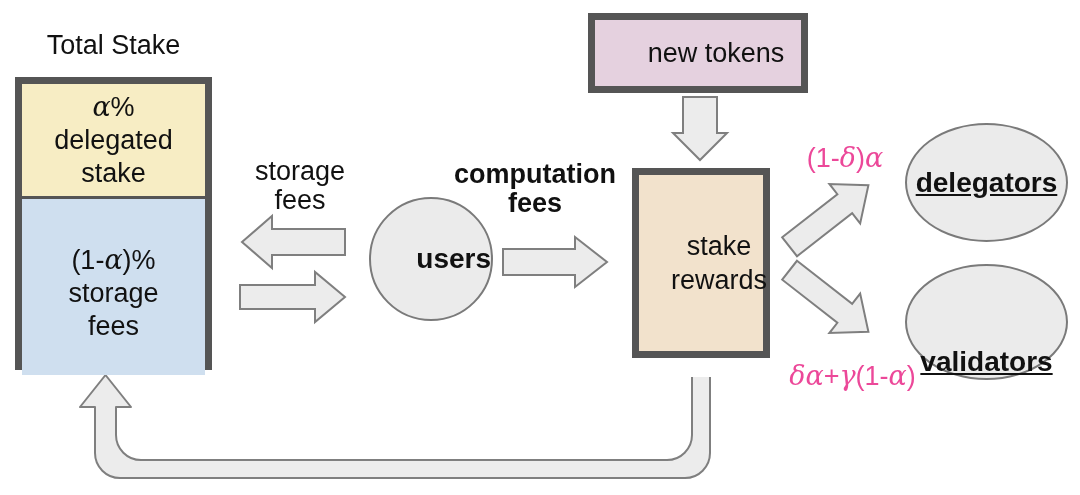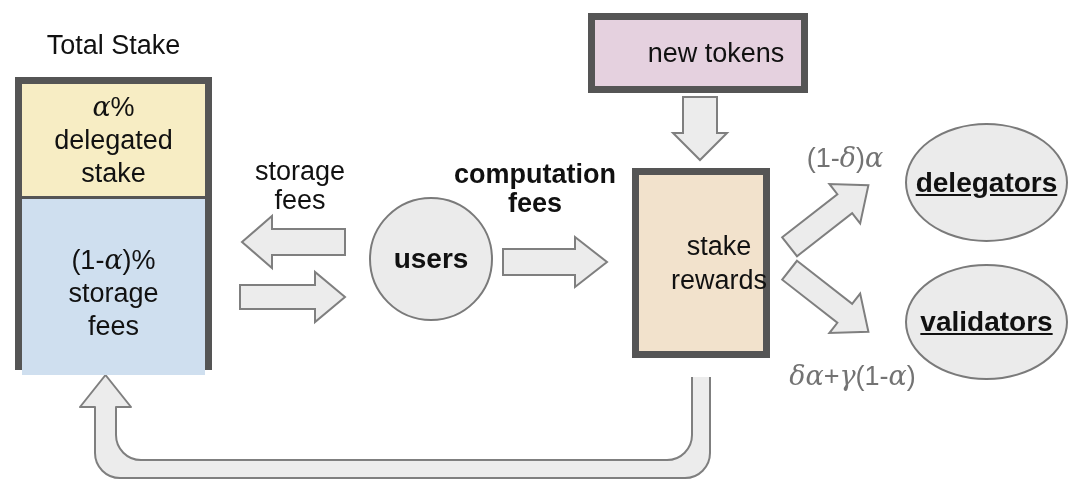--- a/index.html
+++ b/index.html
@@ -19,44 +19,44 @@
     border:7px solid #555555;background:#cfdfef;
   }
   .sec{display:flex;flex-direction:column;align-items:center;justify-content:center;
        text-align:center;font-size:27px;line-height:33px;}
   .sec-delegated{height:112px;background:#f7edc4;border-bottom:3px solid #555555;}
   .sec-fund{height:164px;background:#cfdfef;margin-top:12px;}
 
   .circle-node{
     left:369px;top:197px;width:124px;height:124px;border-radius:50%;
     background:#ebebeb;border:2px solid #7a7a7a;box-sizing:border-box;
-    display:flex;align-items:center;justify-content:center;
+    display:flex;align-items:center;justify-content:flex-end;
     font-weight:bold;font-size:28px;
   }
   .ellipse-node{
     border-radius:50%;background:#ebebeb;border:2px solid #7a7a7a;box-sizing:border-box;
     display:flex;align-items:center;justify-content:center;font-weight:bold;font-size:28px;text-decoration:underline;
   }
   .ellipse-delegators{left:905px;top:123px;width:163px;height:119px;}
-  .ellipse-validators{left:905px;top:264px;width:163px;height:116px;}
+  .ellipse-validators{left:905px;top:264px;width:163px;height:116px;align-items:flex-end;}
 
   .thick-box{
     box-sizing:border-box;border:7px solid #555555;
     display:flex;flex-direction:column;align-items:center;justify-content:center;
     text-align:center;font-size:27px;line-height:32px;padding-left:36px;
   }
   .new-tokens{left:588px;top:13px;width:220px;height:80px;background:#e5d1df;}
   .stake-rewards{left:632px;top:168px;width:138px;height:190px;background:#f2e2cc;line-height:34px;}
 
   .lbl{position:absolute;text-align:center;font-size:27px;line-height:29px;color:#111;}
   .lbl-storage-fees{left:225px;top:157px;width:150px;}
   .lbl-rebates{left:225px;top:325px;width:160px;}
   .lbl-computation{left:440px;top:160px;width:190px;font-weight:bold;}
 
-  .formula{position:absolute;text-align:center;font-size:27px;color:#737373;white-space:nowrap;}
+  .formula{position:absolute;text-align:center;font-size:27px;color:#ec4899;white-space:nowrap;}
   .f-delegators{left:795px;top:142px;width:100px;}
   .f-validators{left:780px;top:360px;width:145px;}
   .f-return{left:512px;top:412px;width:140px;}
   .gk{font-family:"DejaVu Serif",serif;font-style:italic;}
 </style>
 </head>
 <body>
 
 <div class="stage">
 

